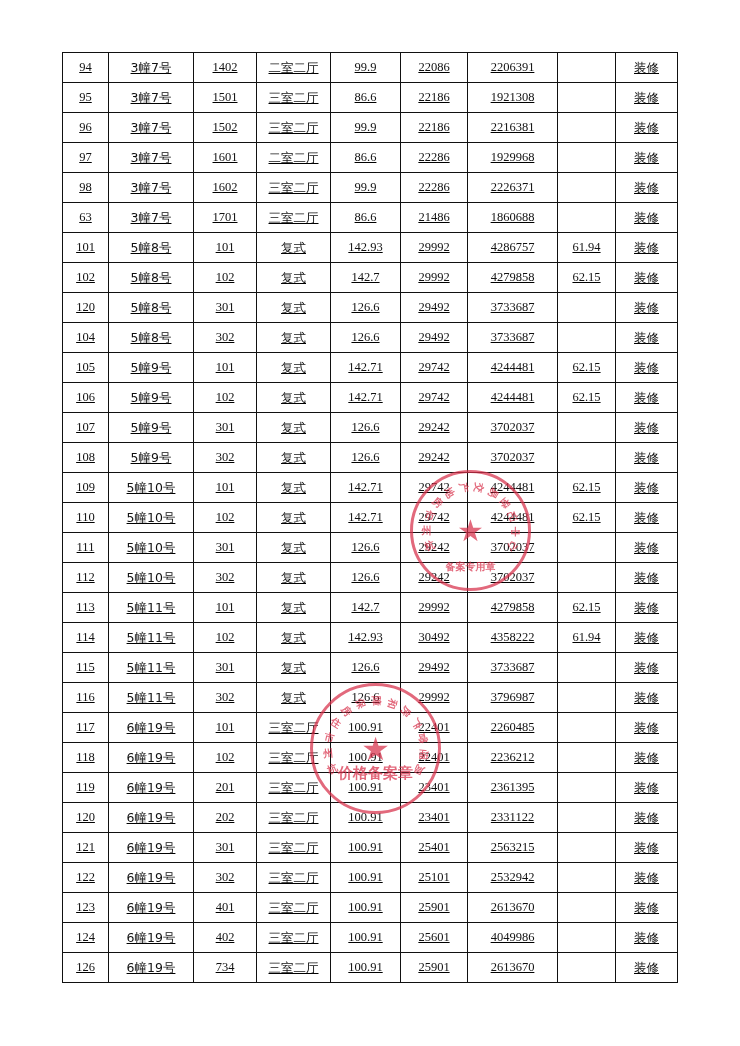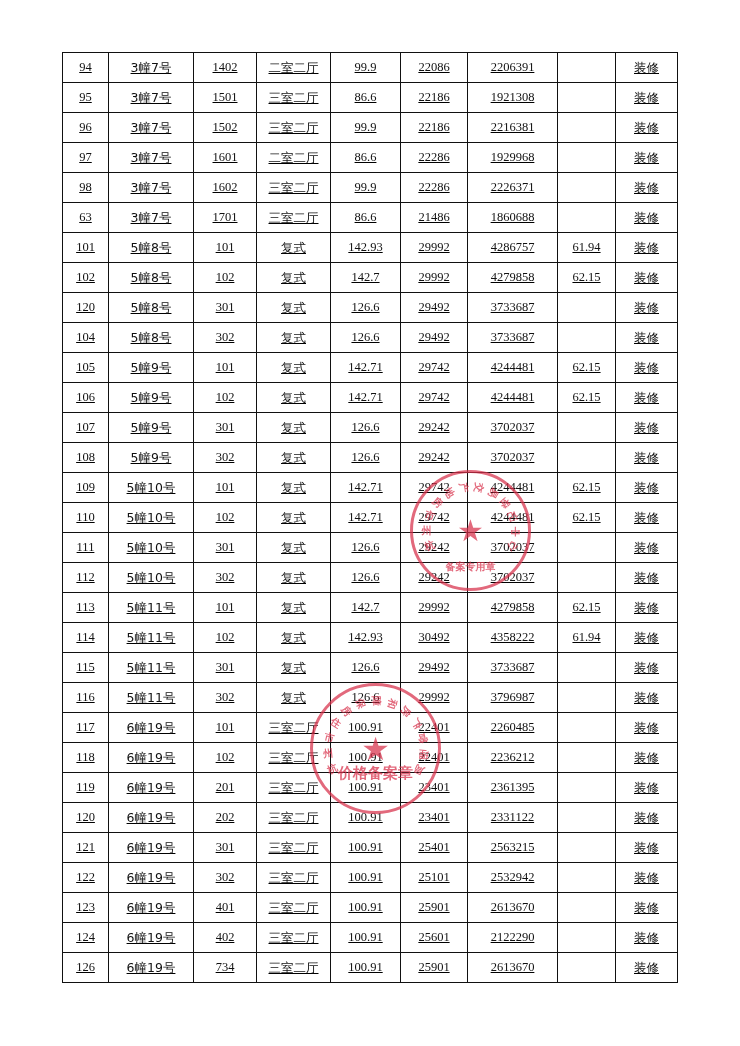--- a/index.html
+++ b/index.html
@@ -483,21 +483,21 @@
             <td class="num"></td>
             <td class="cn">装修</td>
           </tr>
           <tr>
             <td class="num">124</td>
             <td class="cn">6幢19号</td>
             <td class="num">402</td>
             <td class="cn">三室二厅</td>
             <td class="num">100.91</td>
             <td class="num">25601</td>
-            <td class="num">2122290</td>
+            <td class="num">4049986</td>
             <td class="num"></td>
             <td class="cn">装修</td>
           </tr>
           <tr>
             <td class="num">126</td>
             <td class="cn">6幢19号</td>
             <td class="num">734</td>
             <td class="cn">三室二厅</td>
             <td class="num">100.91</td>
             <td class="num">25901</td>

